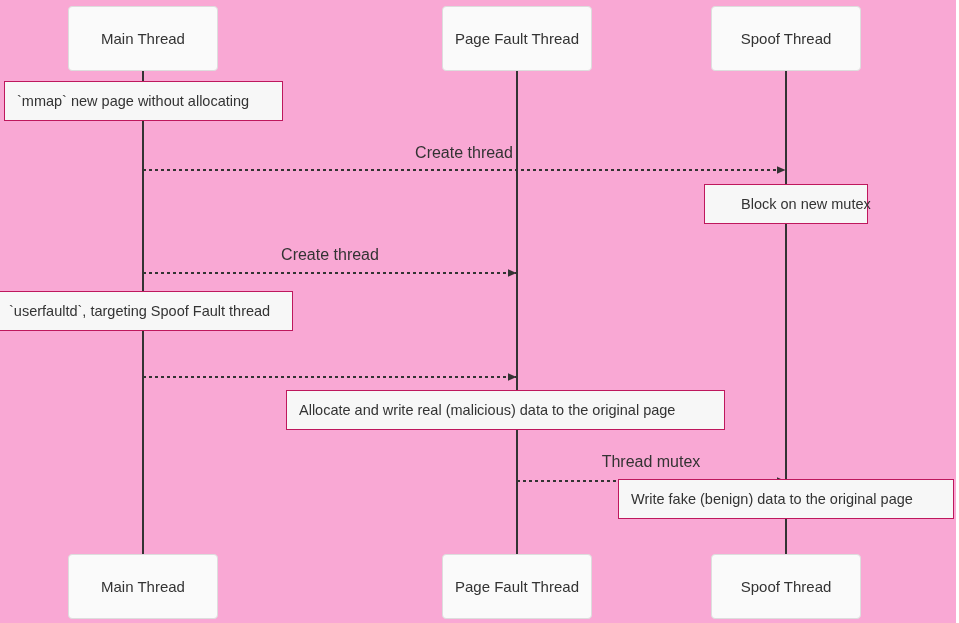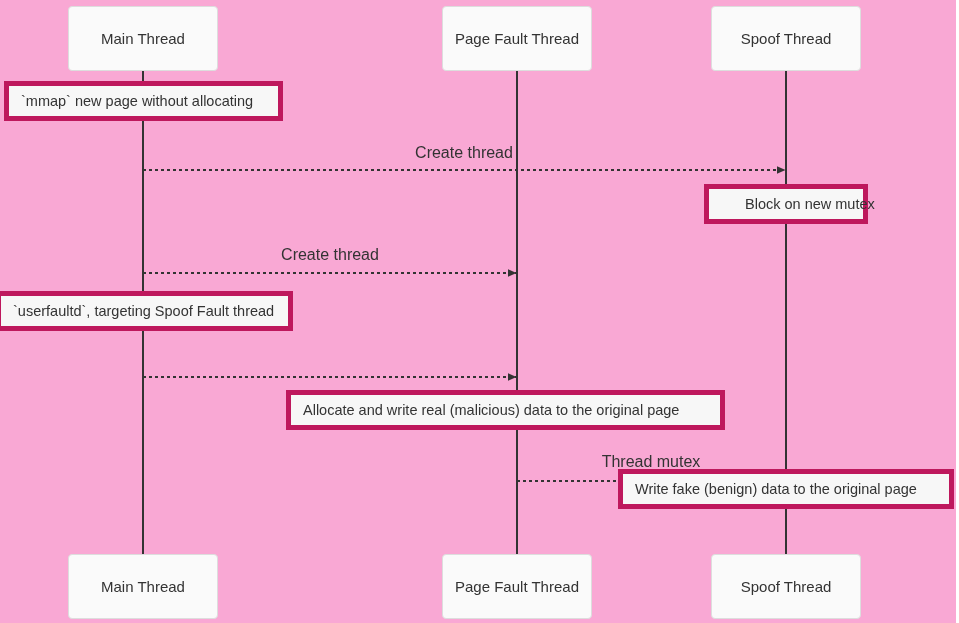--- a/index.html
+++ b/index.html
@@ -42,21 +42,21 @@
     font-size: 15px;
     color: #333333;
     line-height: 1;
     white-space: nowrap;
   }
   .note-box {
     position: absolute;
     box-sizing: border-box;
     height: 40px;
     background: #f7f7f7;
-    border: 5px solid #be185d;
+    border: 1px solid #be185d;
     display: flex;
     align-items: center;
     padding: 0 12px;
   }
   .note-label {
     font-size: 14.5px;
     color: #333333;
     line-height: 1;
     white-space: nowrap;
   }
@@ -118,21 +118,21 @@
   </div>
   <div class="note-box" style="left:704px; top:184px; width:164px;padding-left:36px;">
     <span class="note-label">Block on new mutex</span>
   </div>
   <div class="note-box" style="left:-4px; top:291px; width:297px;">
     <span class="note-label">`userfaultd`, targeting Spoof Fault thread</span>
   </div>
   <div class="note-box" style="left:286px; top:390px; width:439px;">
     <span class="note-label">Allocate and write real (malicious) data to the original page</span>
   </div>
-  <div class="note-box" style="left:618px; top:469px; width:336px;text-align:right;">
+  <div class="note-box" style="left:618px; top:479px; width:336px;text-align:right;">
     <span class="note-label">Write fake (benign) data to the original page</span>
   </div>
 
   <div class="msg-label" style="left:464px; top:145px;">Create thread</div>
   <div class="msg-label" style="left:330px; top:247px;">Create thread</div>
   <div class="msg-label" style="left:651px; top:454px;">Thread mutex</div>
 
 </div>
 
 </body></html>

